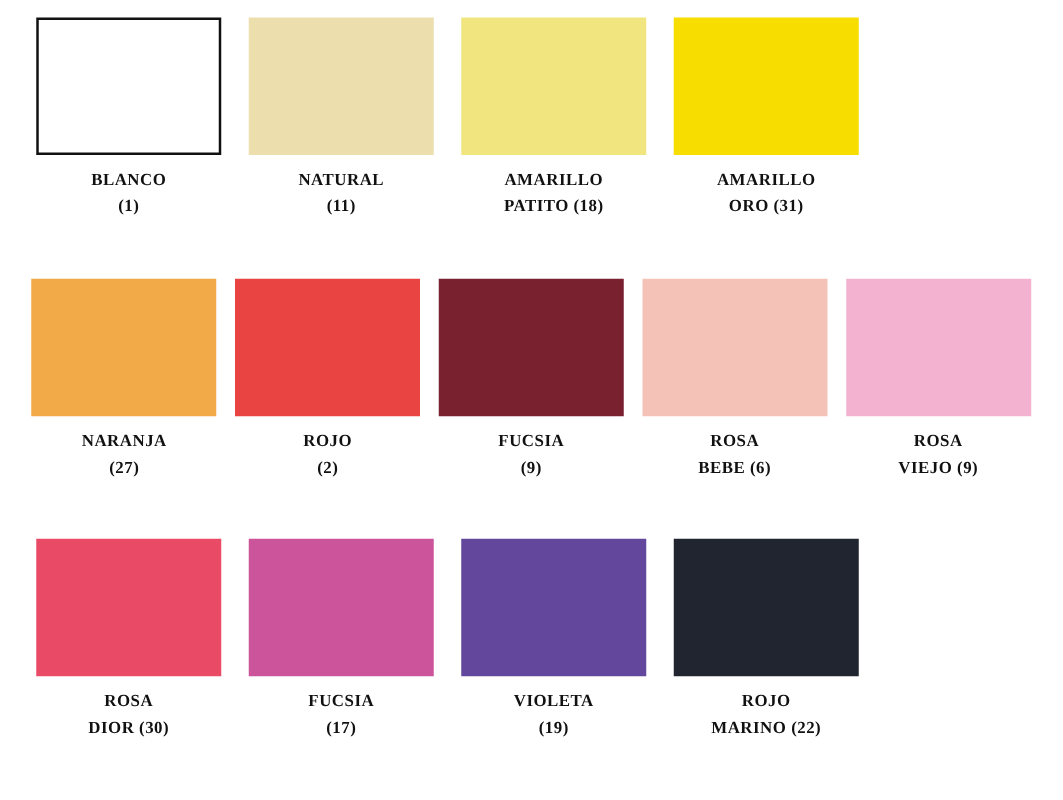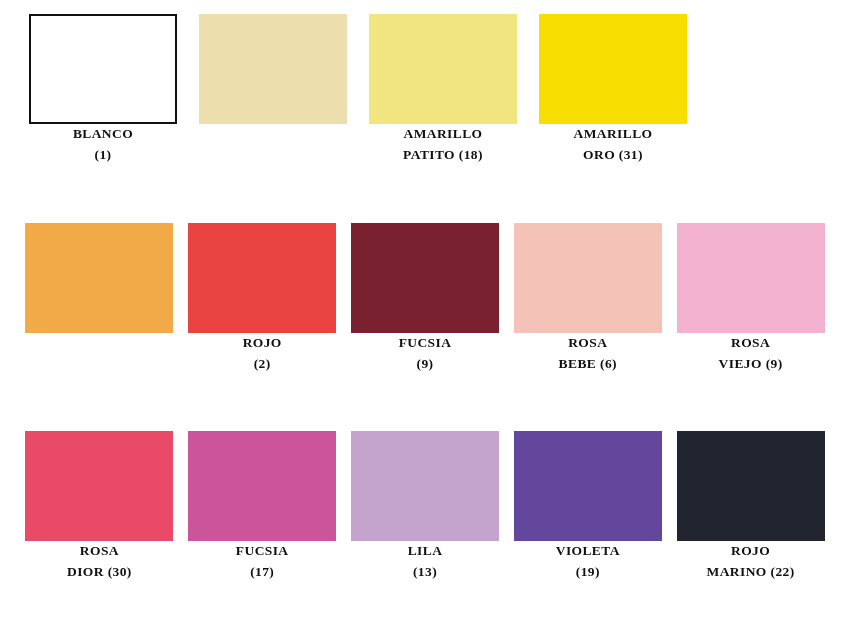--- a/index.html
+++ b/index.html
@@ -37,20 +37,21 @@
   .swatch {
     width: 148px;
     height: 110px;
     box-sizing: border-box;
     margin-top: 0;
   }
   .swatch.bordered {
     border: 2px solid #111111;
   }
   .caption {
+    margin-top: 10px;
     text-align: center;
     font-weight: bold;
     font-size: 13.5px;
     letter-spacing: 0.4px;
     color: #111111;
     line-height: 1.55;
   }
   .caption .line {
     display: block;
     white-space: nowrap;
@@ -64,40 +65,48 @@
   <div class="row">
     <div class="cell">
       <div class="swatch bordered" style="background: rgb(255, 255, 255);"></div>
       <div class="caption">
         <span class="line">BLANCO</span>
         <span class="line">(1)</span>
       </div>
     </div>
     <div class="cell">
       <div class="swatch" style="background: rgb(236, 223, 173);"></div>
+      <div class="caption">
+        <span class="line">NATURAL</span>
+        <span class="line">(11)</span>
+      </div>
     </div>
     <div class="cell">
       <div class="swatch" style="background: rgb(240, 229, 127);"></div>
       <div class="caption">
         <span class="line">AMARILLO</span>
         <span class="line">PATITO (18)</span>
       </div>
     </div>
     <div class="cell">
       <div class="swatch" style="background: rgb(247, 221, 0);"></div>
       <div class="caption">
         <span class="line">AMARILLO</span>
         <span class="line">ORO (31)</span>
       </div>
     </div>
   </div>
 
   <div class="row">
     <div class="cell">
       <div class="swatch" style="background: rgb(242, 169, 72);"></div>
+      <div class="caption">
+        <span class="line">NARANJA</span>
+        <span class="line">(27)</span>
+      </div>
     </div>
     <div class="cell">
       <div class="swatch" style="background: rgb(233, 68, 65);"></div>
       <div class="caption">
         <span class="line">ROJO</span>
         <span class="line">(2)</span>
       </div>
     </div>
     <div class="cell">
       <div class="swatch" style="background: rgb(122, 33, 48);"></div>
@@ -131,27 +140,20 @@
       </div>
     </div>
     <div class="cell">
       <div class="swatch" style="background: rgb(204, 84, 155);"></div>
       <div class="caption">
         <span class="line">FUCSIA</span>
         <span class="line">(17)</span>
       </div>
     </div>
     <div class="cell">
-      <div class="swatch" style="background: rgb(196, 163, 205);"></div>
-      <div class="caption">
-        <span class="line">LILA</span>
-        <span class="line">(13)</span>
-      </div>
-    </div>
-    <div class="cell">
       <div class="swatch" style="background: rgb(99, 71, 156);"></div>
       <div class="caption">
         <span class="line">VIOLETA</span>
         <span class="line">(19)</span>
       </div>
     </div>
     <div class="cell">
       <div class="swatch" style="background: rgb(33, 37, 47);"></div>
       <div class="caption">
         <span class="line">ROJO</span>

